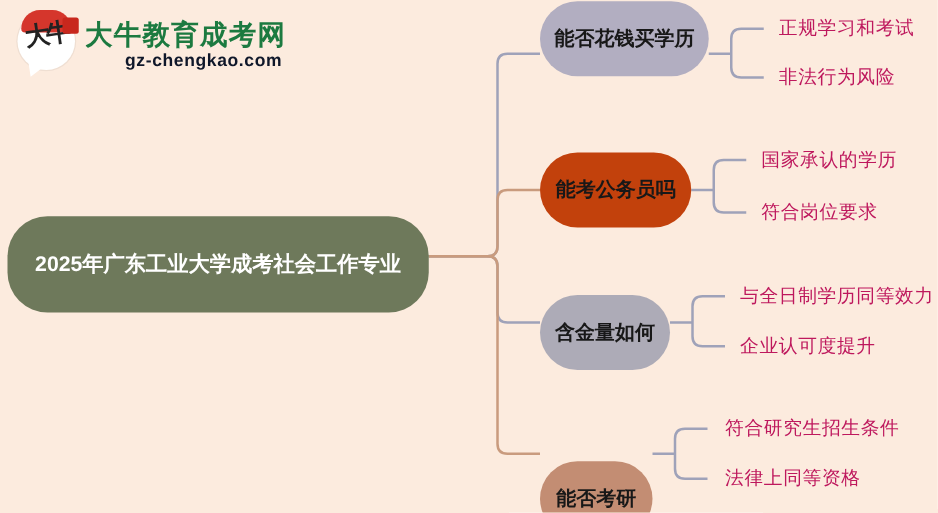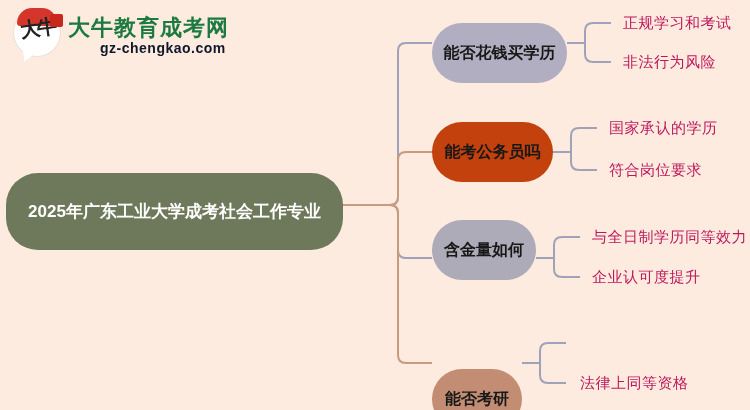--- a/index.html
+++ b/index.html
@@ -35,23 +35,23 @@
     display:flex;align-items:center;justify-content:center;
     color:#ffffff;font-size:17px;font-weight:bold;letter-spacing:0px;white-space:nowrap;
   }
 
   
   .branch{
     position:absolute;height:60px;border-radius:30px;
     display:flex;align-items:center;justify-content:center;
     font-size:16px;font-weight:bold;color:#181818;white-space:nowrap;
   }
-  .b0{left:432px;top:23px;width:135px;}
+  .b0{left:432px;top:1px;width:135px;}
   .b1{left:432px;top:122px;width:121px;}
-  .b2{left:432px;top:220px;width:104px;}
+  .b2{left:432px;top:236px;width:104px;}
   .b3{left:432px;top:333px;width:90px;}
 
   
   .child{
     position:absolute;transform:translateY(-50%);
     font-size:15px;color:#be185d;white-space:nowrap;letter-spacing:0.5px;
   }
   .c00{left:623px;top:23px;}  .c01{left:623px;top:62px;}
   .c10{left:609px;top:128px;} .c11{left:609px;top:170px;}
   .c20{left:592px;top:237px;} .c21{left:592px;top:277px;}
@@ -94,15 +94,16 @@
   <div class="branch b1" style="background: #c2410c;">能考公务员吗</div>
   <div class="branch b2" style="background: rgb(173, 171, 183);">含金量如何</div>
   <div class="branch b3" style="background: rgb(195, 141, 115); margin-top: 36px;">能否考研</div>
 
   <div class="child c00">正规学习和考试</div>
   <div class="child c01">非法行为风险</div>
   <div class="child c10">国家承认的学历</div>
   <div class="child c11">符合岗位要求</div>
   <div class="child c20">与全日制学历同等效力</div>
   <div class="child c21">企业认可度提升</div>
+  <div class="child c30">符合研究生招生条件</div>
   <div class="child c31">法律上同等资格</div>
 
 </div>
 
 </body></html>

